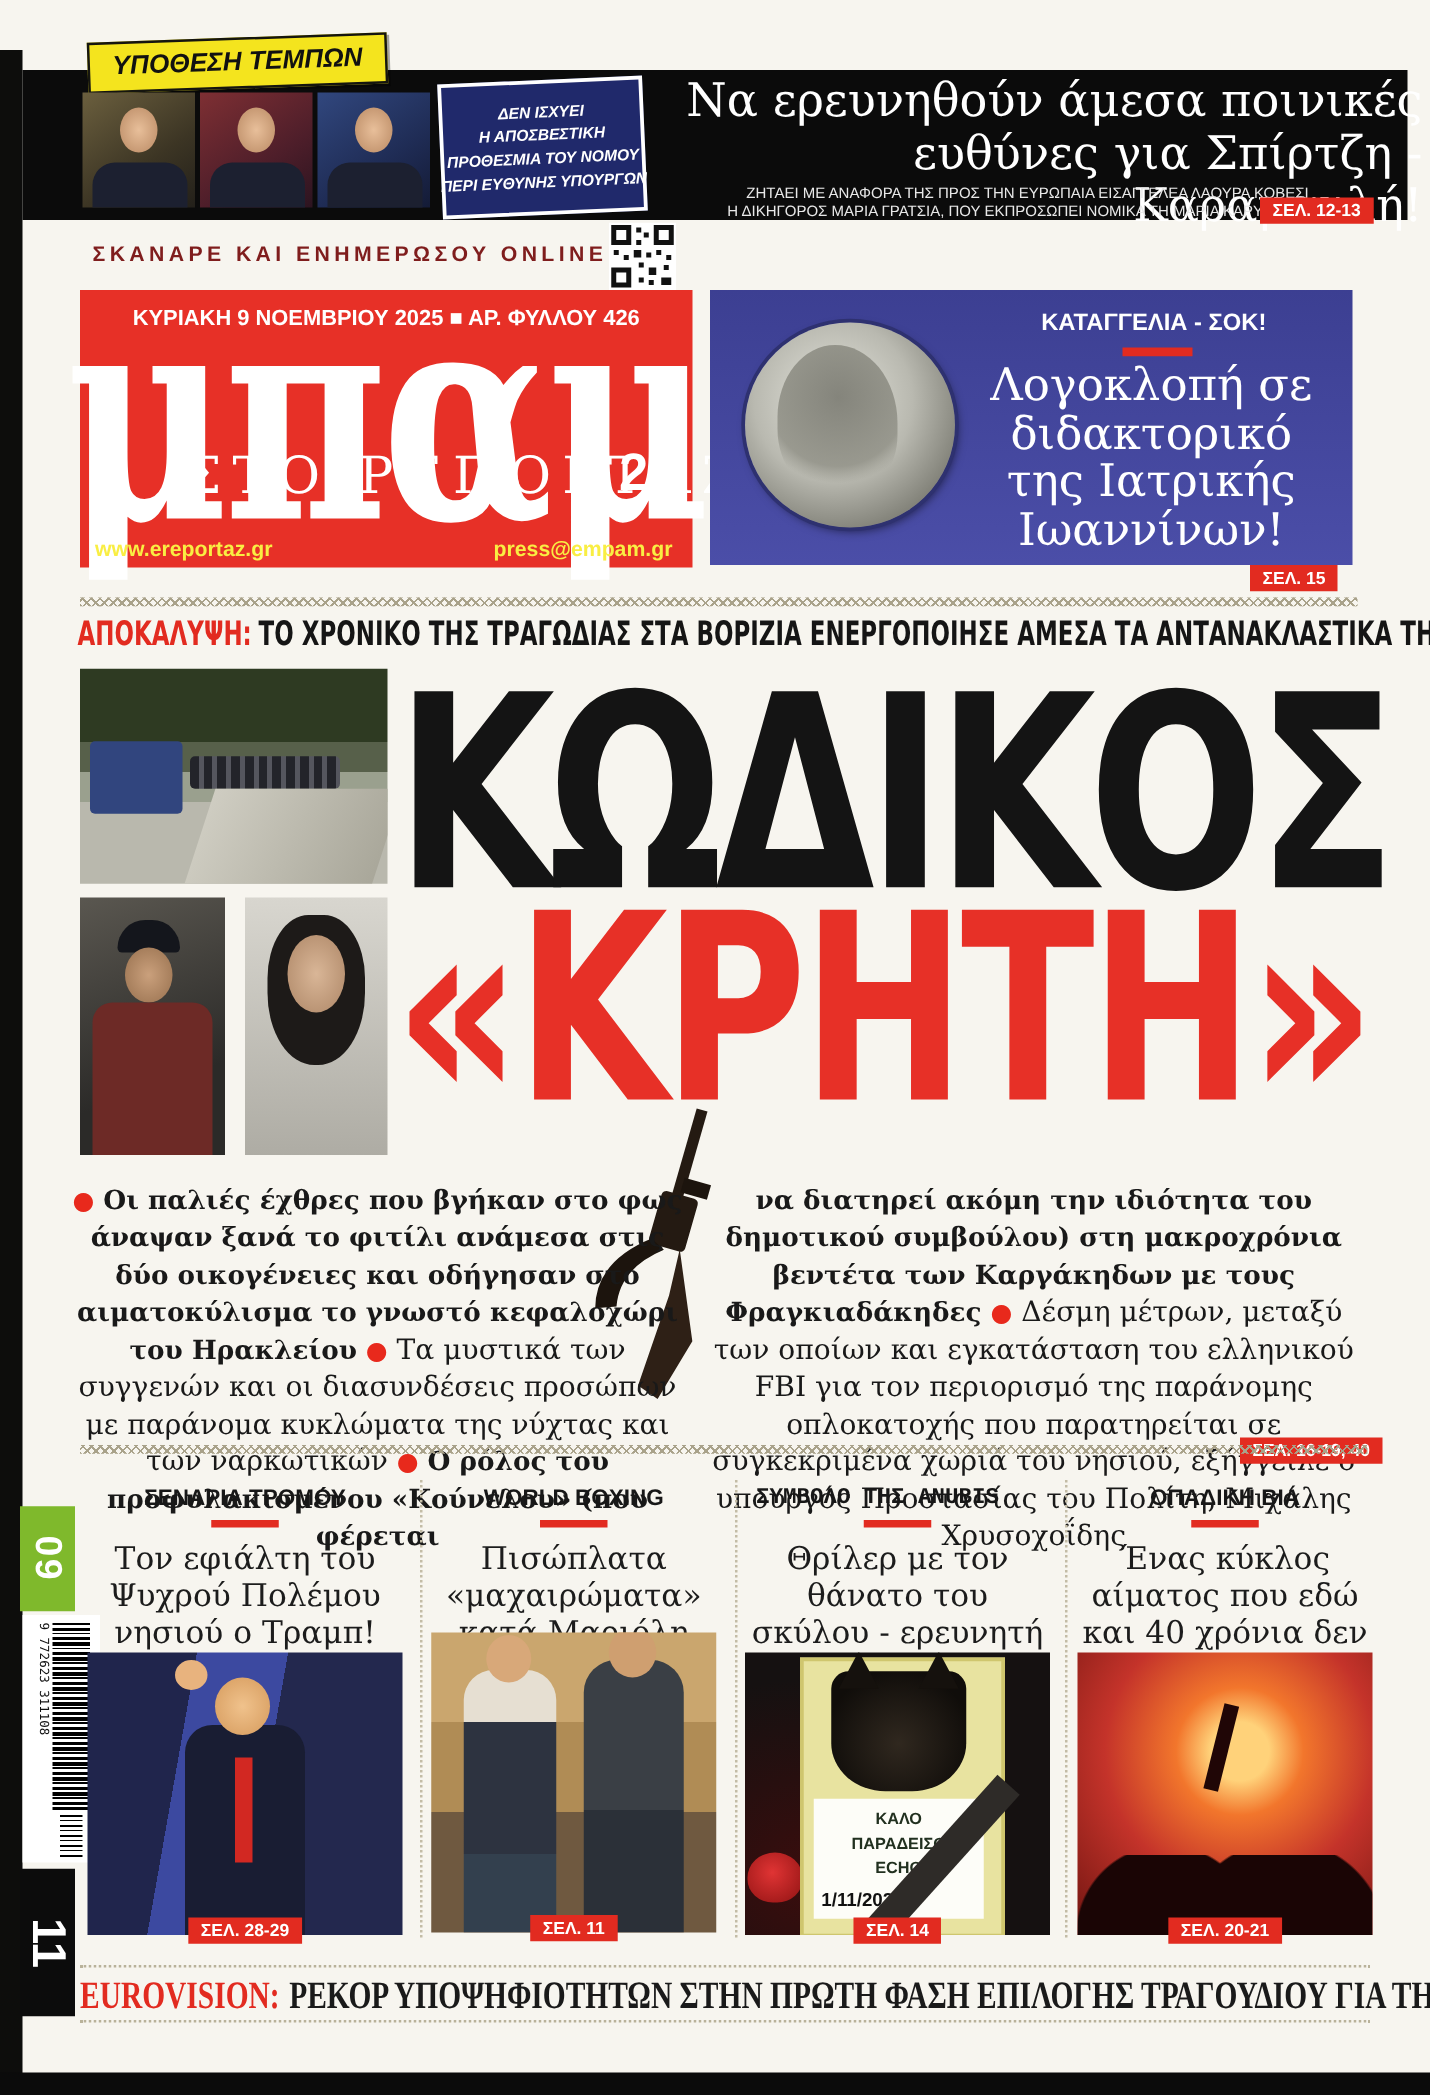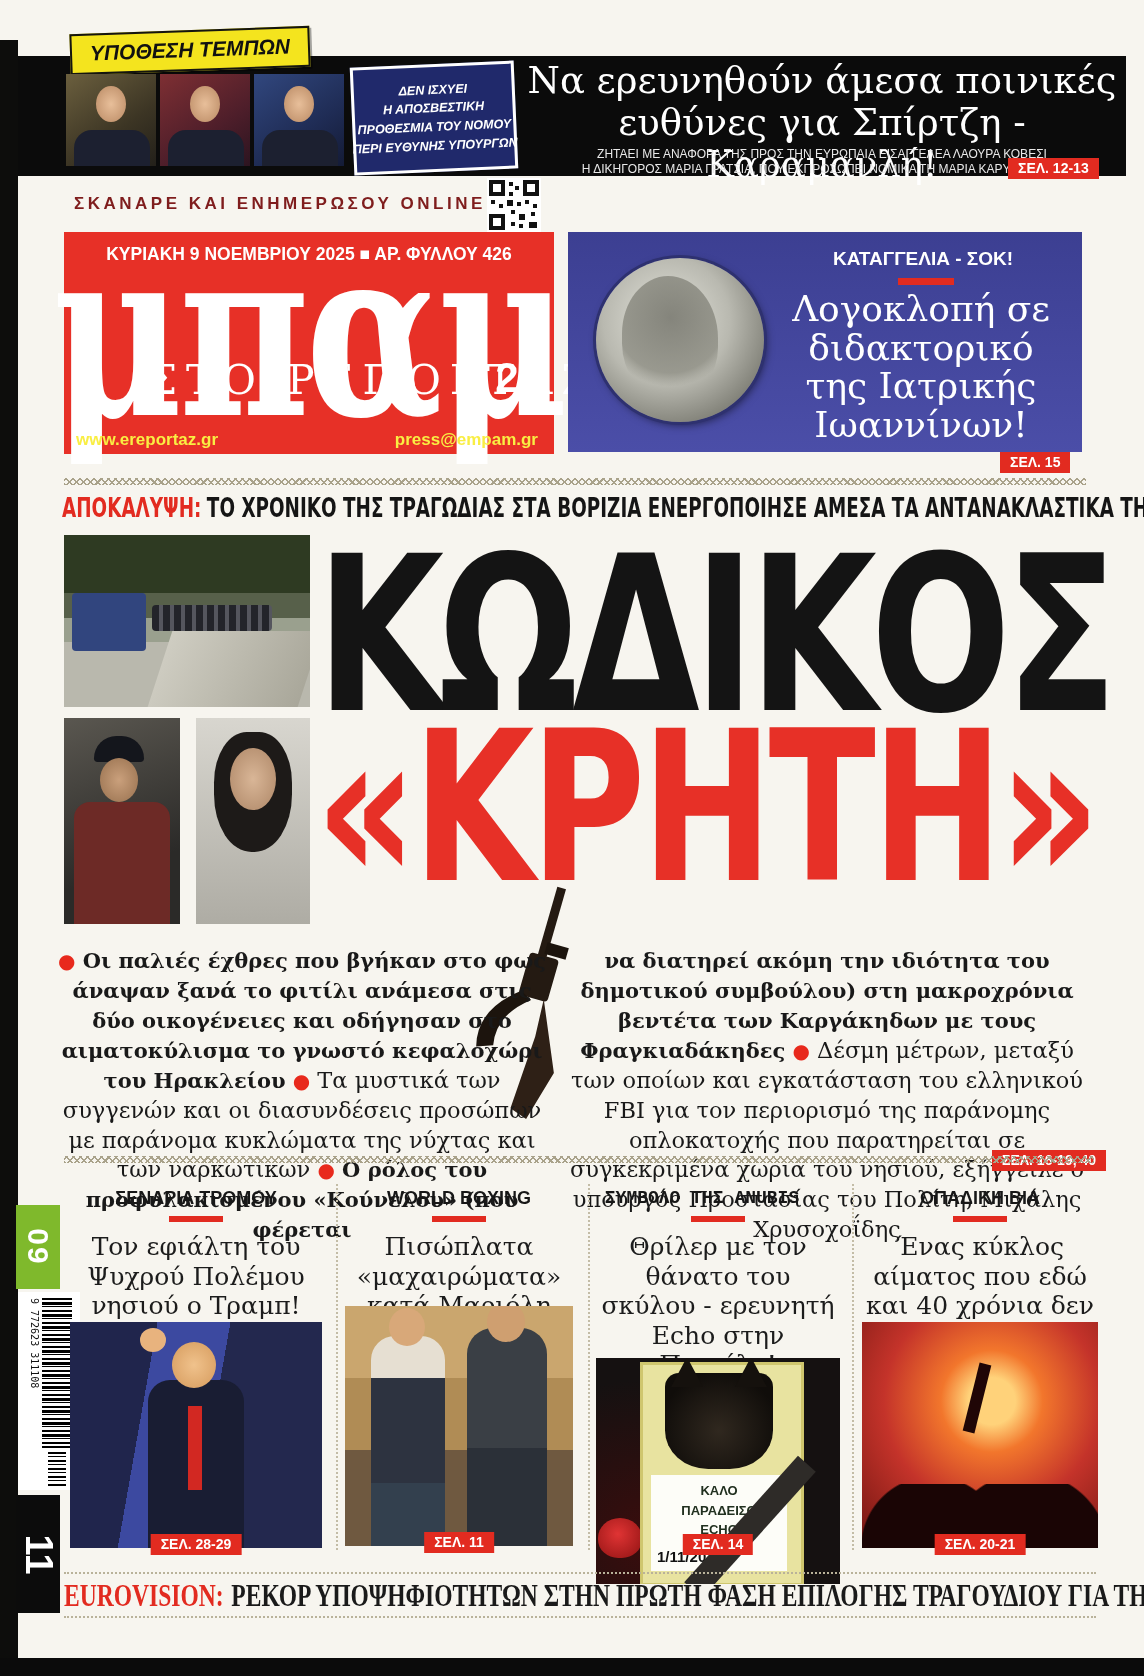--- a/index.html
+++ b/index.html
@@ -31,21 +31,21 @@
       box-shadow:2px 2px 0 #00000055;white-space:nowrap;}
   .tpol{top:74px;width:90px;height:92px;overflow:hidden;}
   .tpol .face{position:absolute;left:30px;top:12px;width:30px;height:36px;border-radius:50%;background:radial-gradient(#e8bf9a,#b98963);}
   .tpol .body{position:absolute;left:8px;bottom:-8px;width:76px;height:44px;border-radius:18px 18px 0 0;background:#1c2030;}
   .tpol1{left:66px;background:linear-gradient(145deg,#6b5f3e,#3c3524 60%,#23201a);}
   .tpol2{left:160px;background:linear-gradient(145deg,#7e2f33,#4e1e2a 60%,#2c1420);}
   .tpol3{left:254px;background:linear-gradient(145deg,#31477e,#1f2c55 60%,#141b36);}
   .tempi-box{left:352px;top:64px;width:158px;height:102px;background:#20296b;border:3px solid #fff;
       transform:rotate(-2.5deg);display:flex;flex-direction:column;align-items:center;justify-content:center;
       color:#fff;font-weight:bold;font-style:italic;font-size:12.5px;line-height:1.5;text-align:center;white-space:nowrap;}
-  .tempi-headline{left:522px;top:60px;width:600px;text-align:center;color:#fff;font-size:37px;line-height:1.13;}
+  .tempi-headline{left:538px;top:60px;width:600px;text-align:right;color:#fff;font-size:37px;line-height:1.13;}
   .tempi-sub{left:522px;top:147px;width:600px;text-align:center;color:#e8e8e8;font-size:12px;line-height:1.25;}
   .page-tag{background:#e22b20;color:#fff;font-weight:bold;font-size:14px;padding:2px 10px 3px;white-space:nowrap;}
   .tag-tempi{left:1008px;top:158px;text-align:center;}
 
   
   .scan-text{left:74px;top:194px;font-weight:bold;font-size:17px;letter-spacing:3.5px;color:#7f1d1d;white-space:nowrap;}
   .qr{left:487px;top:178px;width:54px;height:54px;}
 
   
   .masthead{left:64px;top:232px;width:490px;height:222px;background:#e73027;}
@@ -120,21 +120,21 @@
   .photo-trump{left:70px;top:1322px;width:252px;height:226px;background:linear-gradient(100deg,#20254c 0 30%,#3c49a0 30% 55%,#23284e 55% 100%);}
   .photo-trump .suit{position:absolute;left:78px;top:58px;width:96px;height:168px;background:#191d33;border-radius:22px 22px 0 0;}
   .photo-trump .tie{position:absolute;left:118px;top:84px;width:14px;height:84px;background:#d22822;}
   .photo-trump .face4{position:absolute;left:102px;top:20px;width:44px;height:46px;border-radius:50%;background:radial-gradient(#f0c28c,#d59a5c);}
   .photo-trump .fist{position:absolute;left:70px;top:6px;width:26px;height:24px;border-radius:50%;background:#e8b37e;}
   .photo-hand{left:345px;top:1306px;width:228px;height:240px;background:linear-gradient(180deg,#caa66e 0 30%,#b08c55 30% 60%,#6f5940 60% 100%);}
   .photo-hand .fig-l{position:absolute;left:26px;top:30px;width:74px;height:210px;background:linear-gradient(180deg,#e6dfd2 0 20%,#2d3340 20% 70%,#33404e 70% 100%);border-radius:24px 24px 0 0;}
   .photo-hand .fig-r{position:absolute;left:122px;top:22px;width:80px;height:218px;background:linear-gradient(180deg,#3a3f45 0 55%,#2b3038 55% 100%);border-radius:26px 26px 0 0;}
   .photo-hand .face5{position:absolute;left:44px;top:2px;width:36px;height:38px;border-radius:50%;background:#d8a879;}
   .photo-hand .face6{position:absolute;left:142px;top:-4px;width:38px;height:40px;border-radius:50%;background:#cf9f70;}
-  .photo-dog{left:596px;top:1322px;width:244px;height:226px;background:radial-gradient(circle at 20% 80%,#3a0d0d,#151111 60%);margin-top:36px;}
+  .photo-dog{left:596px;top:1322px;width:244px;height:226px;background:radial-gradient(circle at 20% 80%,#3a0d0d,#151111 60%);}
   .dog-card{position:absolute;left:44px;top:4px;width:158px;height:218px;background:#e8e3a0;border:3px solid #cfc66e;}
   .dog-head{position:absolute;left:22px;top:8px;width:108px;height:96px;background:radial-gradient(circle at 50% 60%,#30281f,#100d0a 75%);border-radius:14px 14px 40% 40%;}
   .dog-ear-l,.dog-ear-r{position:absolute;top:-16px;width:0;height:0;border-left:16px solid transparent;border-right:16px solid transparent;border-bottom:30px solid #15110d;}
   .dog-ear-l{left:6px;} .dog-ear-r{right:6px;}
   .dog-label{position:absolute;left:8px;top:110px;width:136px;height:96px;background:#fdfdf8;text-align:center;
       font-weight:bold;font-size:13px;line-height:1.5;color:#21301f;padding-top:6px;box-sizing:border-box;}
   .dog-date{display:block;text-align:left;padding-left:6px;margin-top:6px;font-size:15px;color:#111;}
   .ribbon{position:absolute;right:-34px;bottom:44px;width:170px;height:24px;background:#2e2b28;transform:rotate(-48deg);}
   .rose{position:absolute;left:2px;bottom:26px;width:44px;height:40px;border-radius:50% 50% 46% 46%;background:radial-gradient(circle at 45% 40%,#e03434,#8f1212);}
   .photo-fans{left:862px;top:1322px;width:236px;height:226px;background:radial-gradient(circle at 55% 35%,#ffd27a 0 12%,#f2762c 26%,#c4332a 55%,#6e1410 100%);}

